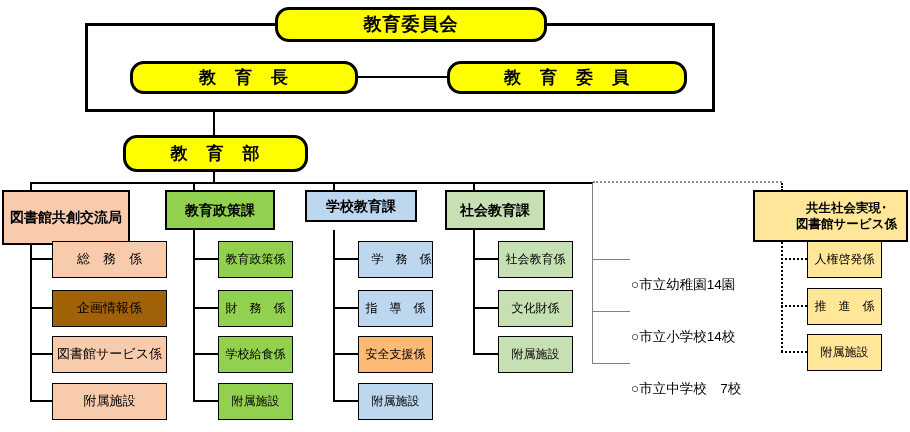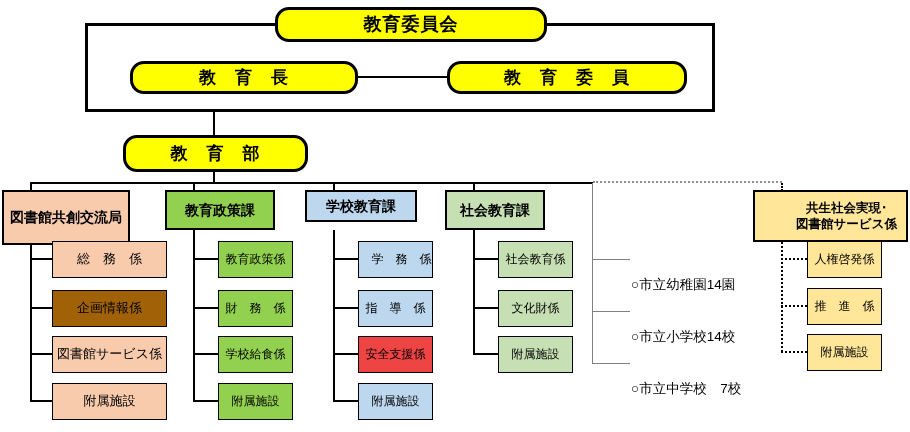--- a/index.html
+++ b/index.html
@@ -126,21 +126,21 @@
 
   <div class="box hdr-box" style="left: 305px; top: 190px; width: 112px; height: 32px; background: rgb(189, 215, 238); text-align: right;">
     <span>学校教育課</span>
   </div>
   <div class="box child-box" style="left: 358px; top: 241px; width: 75px; height: 37px; font-size: 12px; background: rgb(189, 215, 238); padding-left: 12px;">
     <span>学　務　係</span>
   </div>
   <div class="box child-box" style="left: 358px; top: 290px; width: 75px; height: 37px; font-size: 12px; background: rgb(189, 215, 238);">
     <span>指　導　係</span>
   </div>
-  <div class="box child-box" style="left: 358px; top: 336px; width: 75px; height: 37px; font-size: 12px; background: #ef4444;">
+  <div class="box child-box" style="left: 358px; top: 336px; width: 75px; height: 37px; font-size: 12px; background: #fdba74;">
     <span>安全支援係</span>
   </div>
   <div class="box child-box" style="left: 358px; top: 383px; width: 75px; height: 37px; font-size: 12px; background: rgb(189, 215, 238);">
     <span>附属施設</span>
   </div>
 
   <div class="box hdr-box" style="left: 445px; top: 190px; width: 100px; height: 40px; background: rgb(198, 224, 180);">
     <span>社会教育課</span>
   </div>
   <div class="box child-box" style="left: 498px; top: 241px; width: 75px; height: 37px; font-size: 12px; background: rgb(198, 224, 180);">

